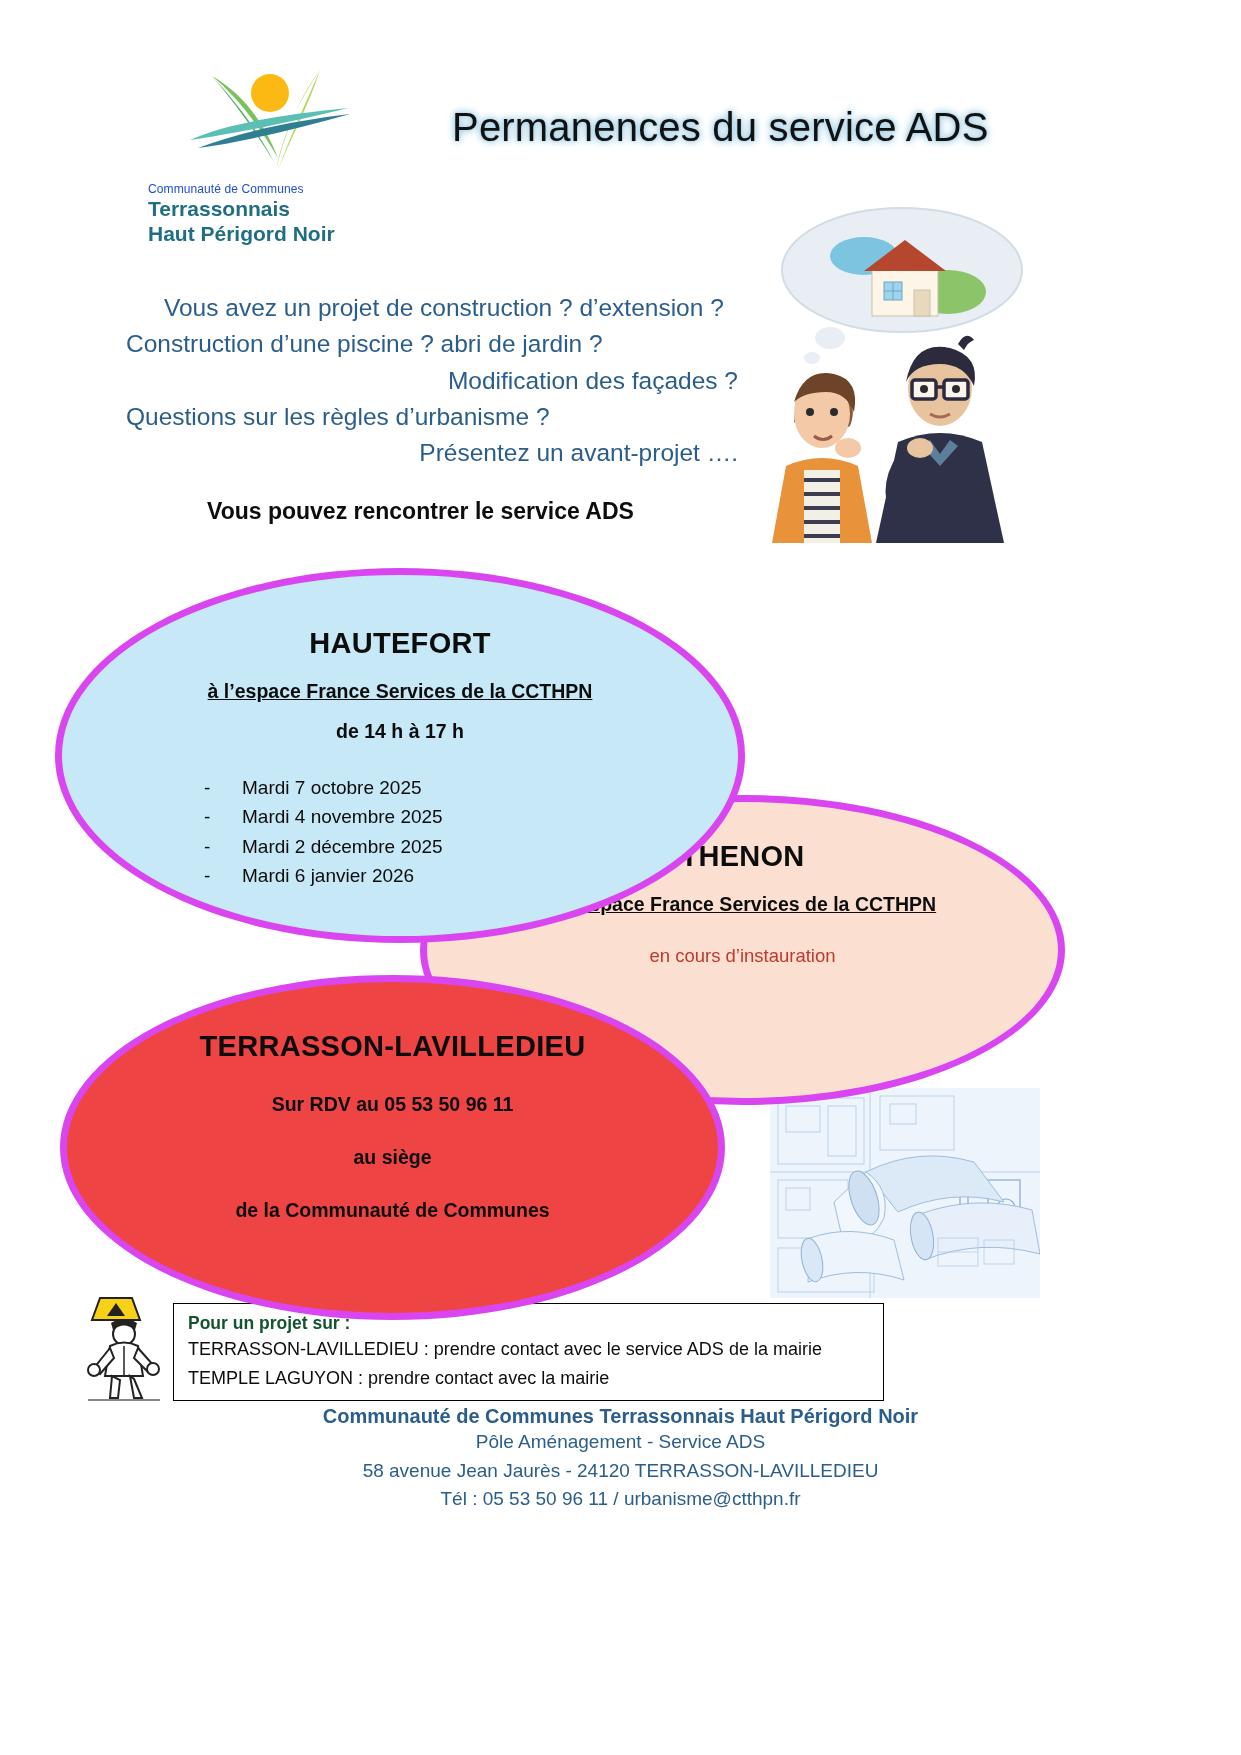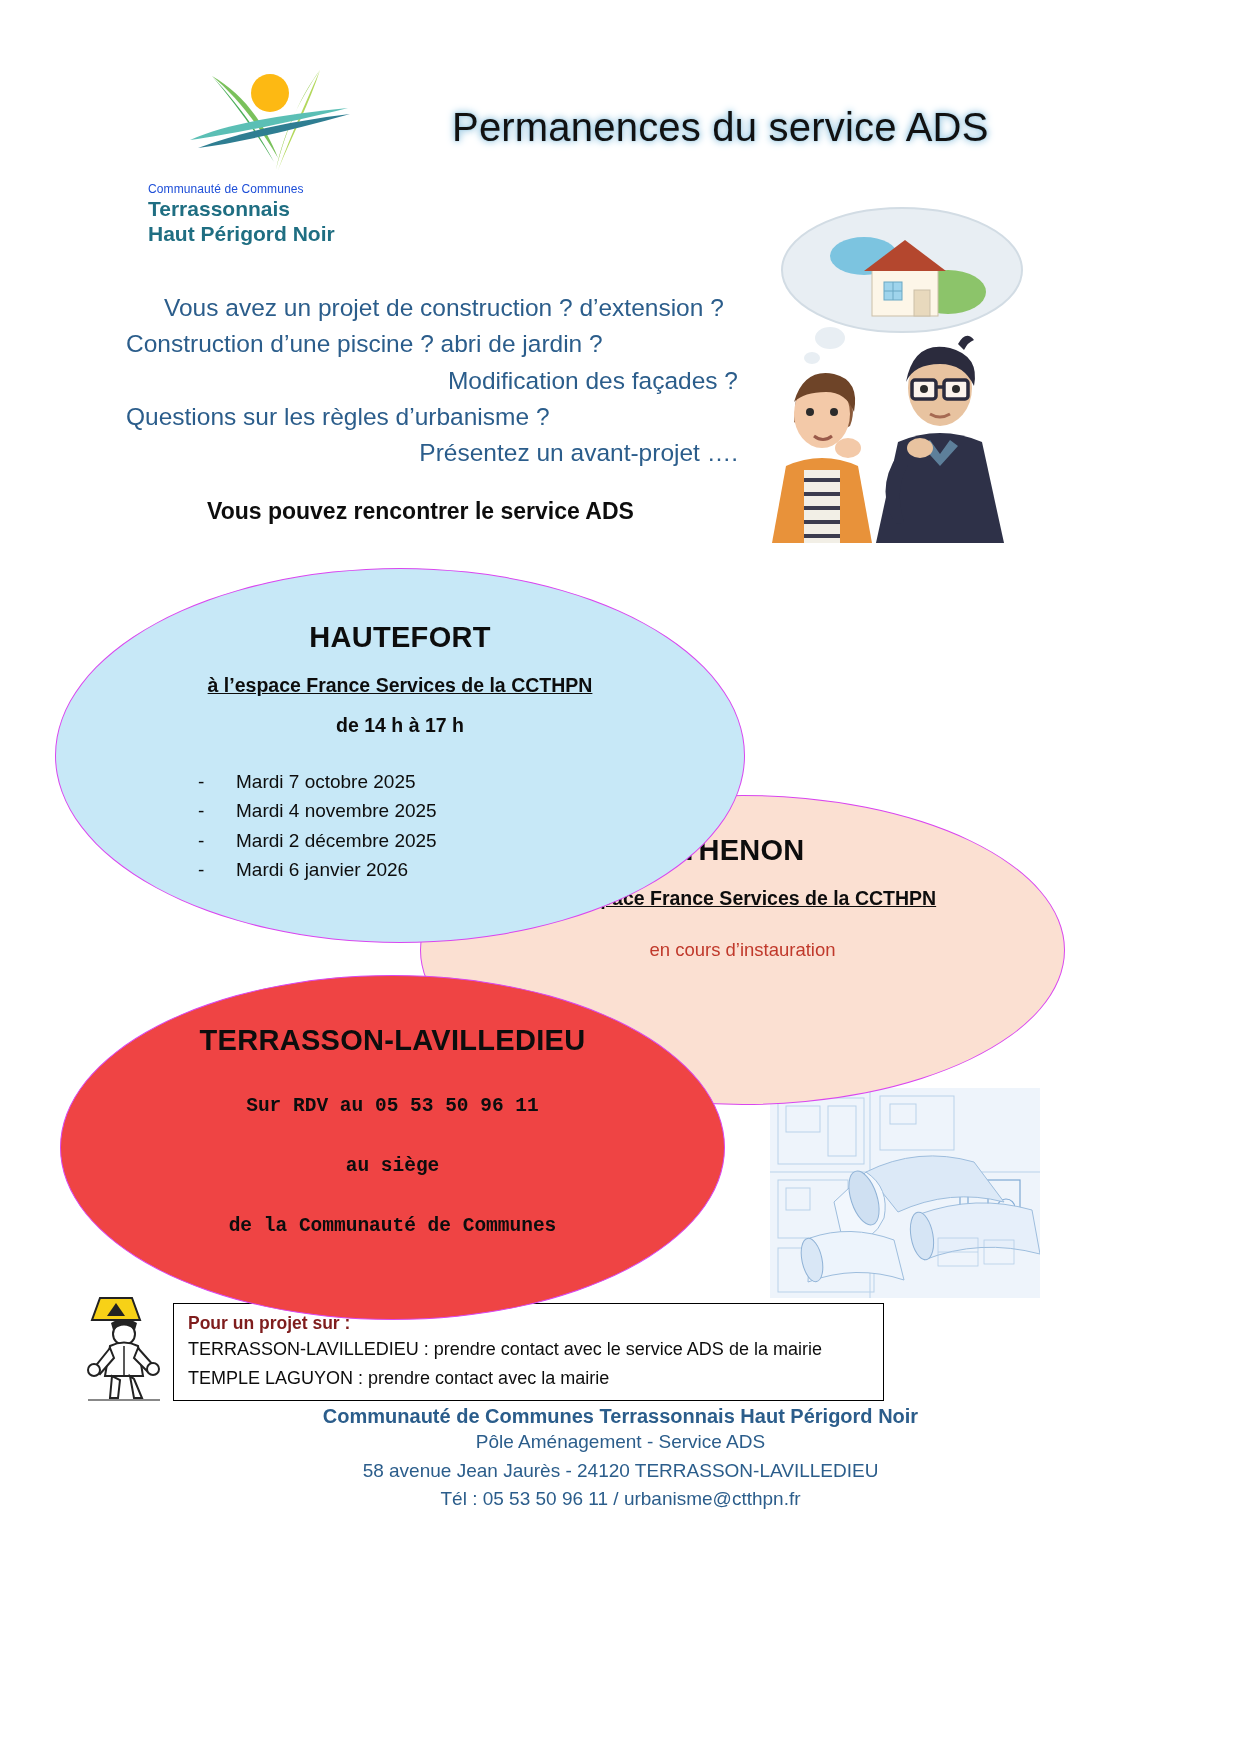--- a/index.html
+++ b/index.html
@@ -40,21 +40,21 @@
 
   .meet-line {
     position: absolute; left: 207px; top: 498px;
     font-size: 23px; font-weight: bold; color: #0d0d0d;
   }
 
   
   .people-img { position: absolute; left: 752px; top: 198px; width: 285px; height: 345px; }
 
   
-  .ellipse { position: absolute; border-radius: 50%; border: 1px solid #d946ef; }
+  .ellipse { position: absolute; border-radius: 50%; border: 7px solid #d946ef; }
   .ell-hautefort {
     left: 55px; top: 568px; width: 690px; height: 375px;
     background: #c7e8f7; z-index: 2;
   }
   .ell-thenon {
     left: 420px; top: 795px; width: 645px; height: 310px;
     background: #fbe0d2; z-index: 1;
   }
   .ell-terrasson {
     left: 60px; top: 975px; width: 665px; height: 345px;
@@ -66,31 +66,31 @@
   .ell-title { font-size: 29px; font-weight: bold; letter-spacing: .3px; }
   .ell-sub-u { font-size: 19.5px; font-weight: bold; text-decoration: underline; margin-top: 20px; }
   .ell-hours { font-size: 19.5px; font-weight: bold; margin-top: 17px; }
 
   .date-list { margin-top: 30px; text-align: left; padding-left: 142px; }
   .date-row { font-size: 19px; line-height: 1.55; display: flex; }
   .date-dash { width: 38px; }
 
   .ell-note { font-size: 18.5px; color: #c0392b; margin-top: 29px; }
 
-  .ell-l { font-size: 19.5px; font-weight: bold; margin-top: 38px; font-family: Liberation Mono, monospace; }
+  .ell-l { font-size: 19.5px; font-weight: bold; margin-top: 30px; }
 
   
   .blueprint { position: absolute; left: 770px; top: 1088px; width: 270px; height: 210px; overflow: hidden; }
 
   
   .notice-box {
     position: absolute; left: 173px; top: 1303px; width: 711px; height: 98px;
     border: 1.5px solid #000; padding: 9px 14px;
   }
-  .notice-title { font-size: 17.5px; font-weight: bold; color: #7f1d1d; }
+  .notice-title { font-size: 17.5px; font-weight: bold; color: #14532d; }
   .notice-line { font-size: 18px; color: #0d0d0d; line-height: 1.42; margin-top: 3px; }
 
   .worker-icon { position: absolute; left: 80px; top: 1290px; width: 88px; height: 112px; }
 
   
   .footer {
     position: absolute; left: 0; top: 1405px; width: 1241px;
     text-align: center; color: #2b5d8b;
   }
   .footer-1 { font-size: 20px; font-weight: bold; }

